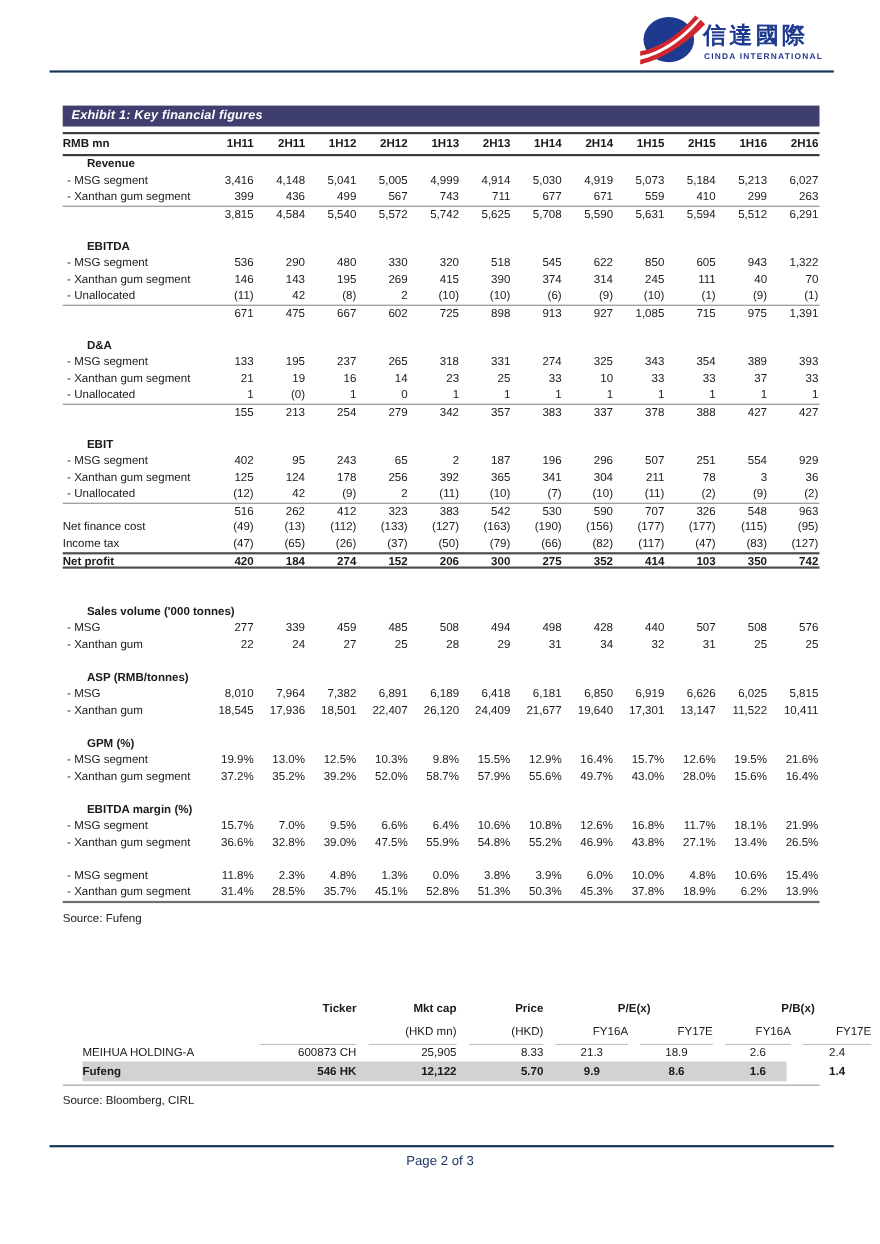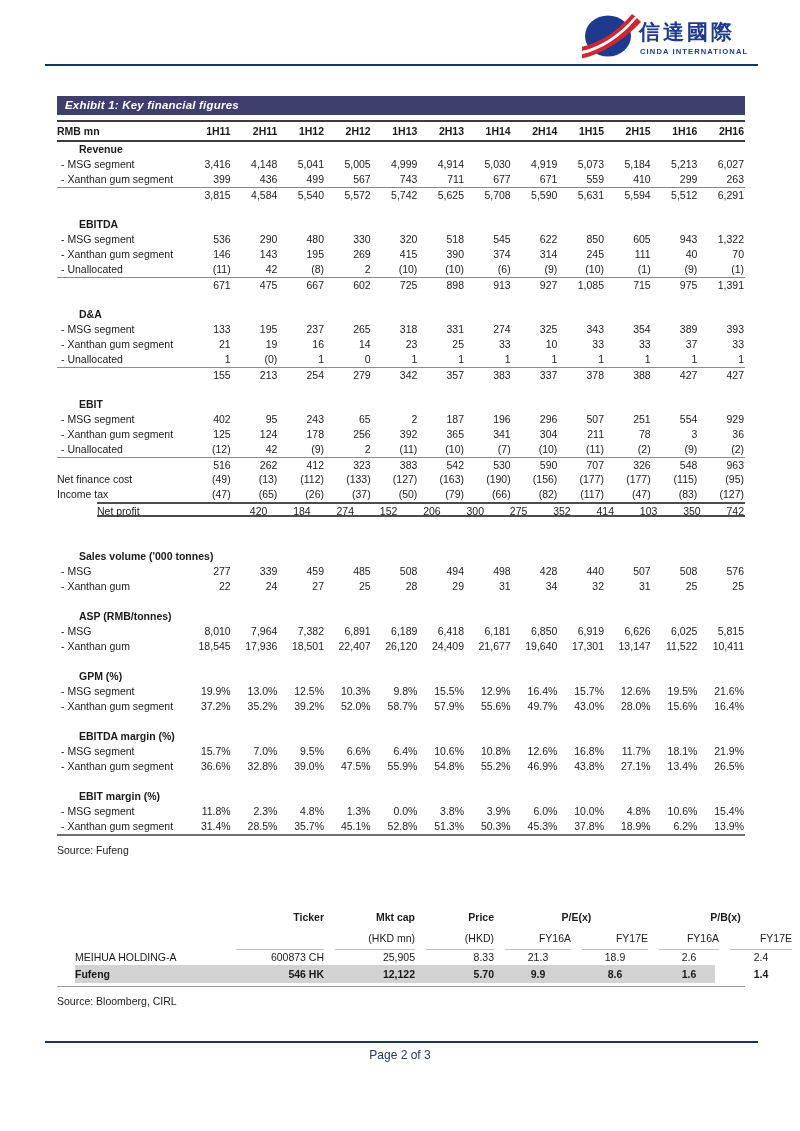--- a/index.html
+++ b/index.html
@@ -17,21 +17,21 @@
   .ex1{top:96px;left:57px;width:688px;}
   .grid13{display:grid;grid-template-columns:128px repeat(12,1fr);}
   .hdr13{font-size:10.5px;font-weight:bold;margin-top:5px;border-top:2px solid #3c3c3c;border-bottom:2px solid #3c3c3c;padding:3px 0 3px 0;}
   .hdr13 .c,.r .c{text-align:right;padding-right:1px;white-space:nowrap;}
   .hdr13 .lbl,.r .lbl{text-align:left;white-space:nowrap;}
   #ex1-body{border-bottom:2px solid #6f6f6f;}
   .r{font-size:10.5px;height:15px;line-height:15px;box-sizing:border-box;}
   .r.sec .lbl{grid-column:1/-1;font-weight:bold;padding-left:22px;}
   .r .lbl.ind{padding-left:4px;}
   .r.tot{border-top:1px solid #8a8a8a;}
-  .r.np{font-weight:normal;border-top:2px solid #4d4d4d;border-bottom:2px solid #4d4d4d;margin-left:40px;}
+  .r.np{font-weight:bold;border-top:2px solid #4d4d4d;border-bottom:2px solid #4d4d4d;}
   .sp{height:15px;}
   .sp.big{height:32px;}
   .src{font-size:10.5px;margin-top:8px;color:#1a1a1a;}
 
   
   .ex2{top:893px;left:57px;width:688px;}
   .t2{display:grid;grid-template-columns:150px 88px 80px 68px 66px 66px 60px 62px;font-size:10.5px;margin-left:18px;width:640px;gap:11px;}
   .t2 .c{white-space:nowrap;}
   .t2 .rt{text-align:right;}
   .t2 .ct{text-align:center;}
@@ -501,23 +501,20 @@
           <div class="c">55.9%</div>
           <div class="c">54.8%</div>
           <div class="c">55.2%</div>
           <div class="c">46.9%</div>
           <div class="c">43.8%</div>
           <div class="c">27.1%</div>
           <div class="c">13.4%</div>
           <div class="c">26.5%</div>
         </div>
         <div class="sp"></div>
-        <div class="grid13 r sec">
-          <div class="lbl">EBIT margin (%)</div>
-        </div>
         <div class="grid13 r d">
           <div class="lbl ind">- MSG segment</div>
           <div class="c">11.8%</div>
           <div class="c">2.3%</div>
           <div class="c">4.8%</div>
           <div class="c">1.3%</div>
           <div class="c">0.0%</div>
           <div class="c">3.8%</div>
           <div class="c">3.9%</div>
           <div class="c">6.0%</div>

